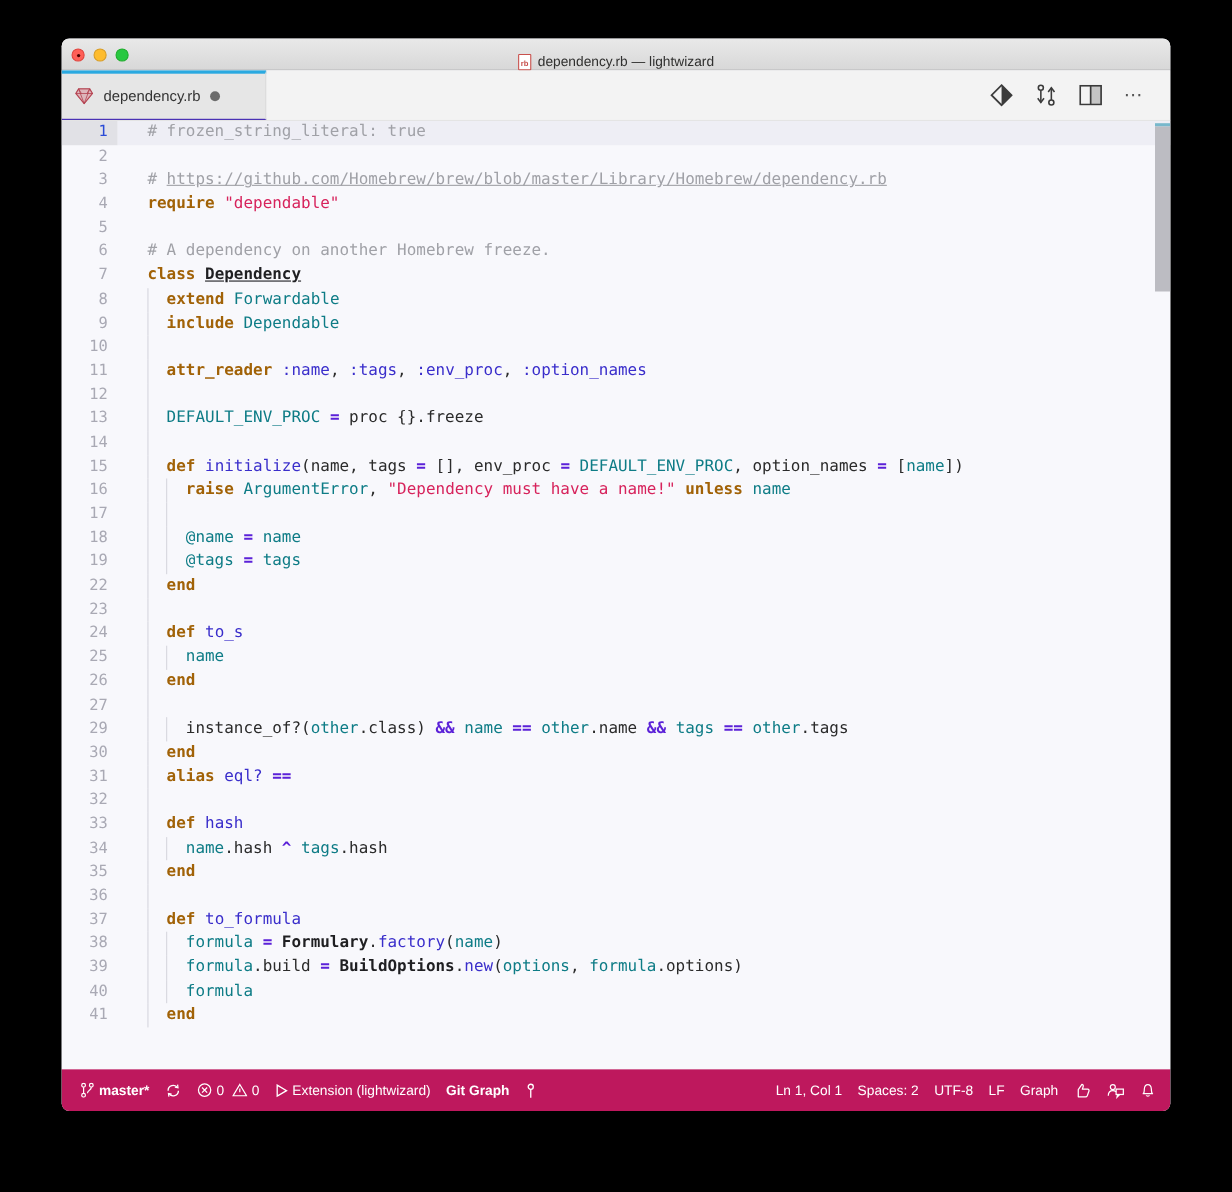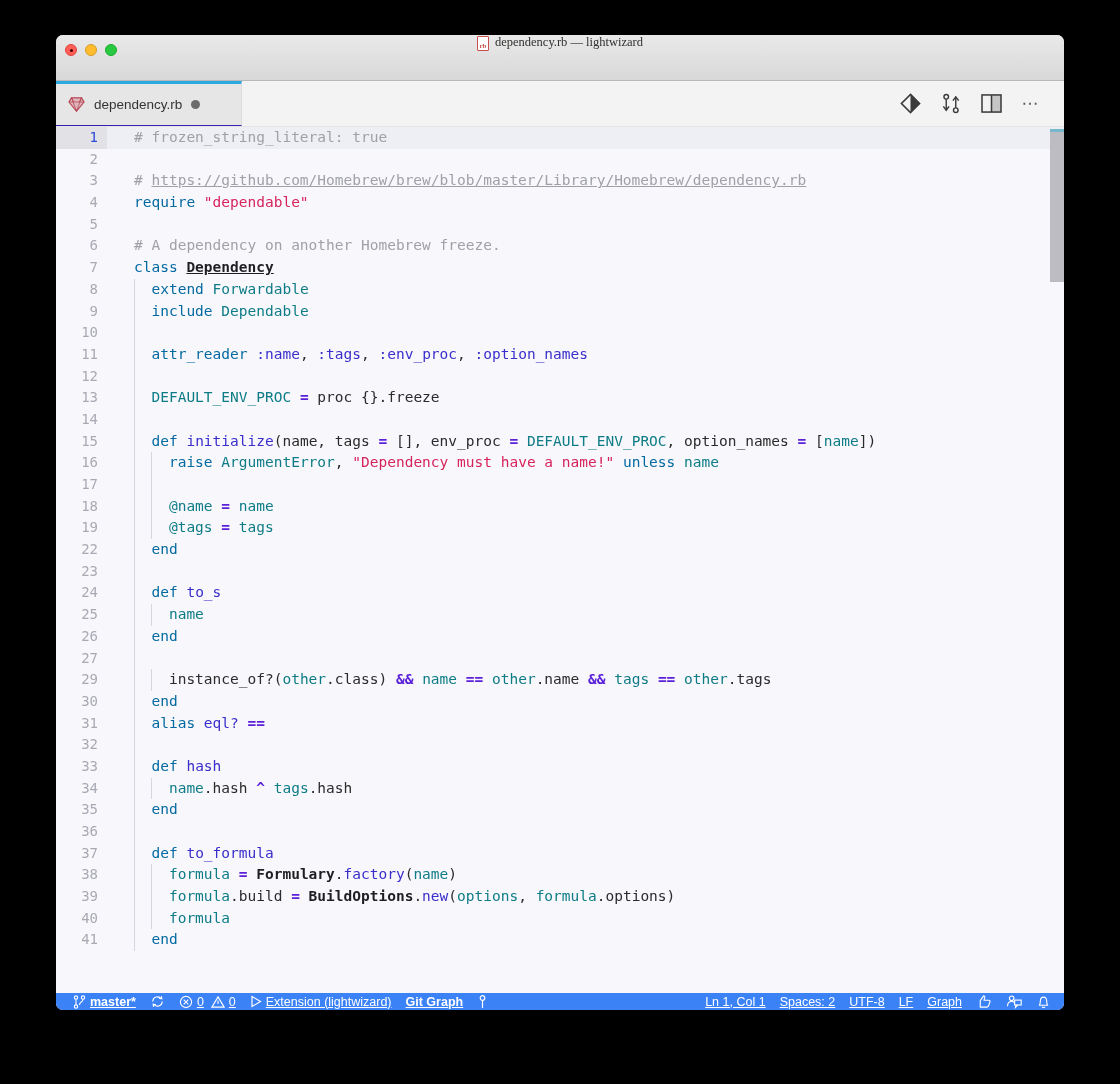--- a/index.html
+++ b/index.html
@@ -17,28 +17,27 @@
     width: 1008px; height: 975px;
     background: #f8f8fc;
     border-radius: 7px;
     overflow: hidden;
     display: flex;
     flex-direction: column;
   }
 
   
   #titlebar {
-    height: 46px;
+    height: 29px;
     background: linear-gradient(to bottom, #e9e9e9, #d8d8d8);
     border-bottom: 1px solid #b8b8b8;
     position: relative;
     flex: 0 0 auto;
     display: flex;
-    align-items: flex-start;
-    font-family: Liberation Serif, serif;
+    align-items: flex-end;
   }
   .traffic {
     position: absolute; left: 9px; top: 0; height: 29px;
     display: flex; align-items: center; gap: 8px;
   }
   .tl { width: 12px; height: 12px; border-radius: 50%; position: relative; }
   .tl.red    { background: #ff5f57; border: 1px solid #e0443e; }
   .tl.yellow { background: #febc2e; border: 1px solid #d89d26; }
   .tl.green  { background: #28c840; border: 1px solid #1dad2b; }
   .tl.red::after {
@@ -123,21 +122,21 @@
     position: relative;
   }
   
   .ig { position: absolute; top: 0; height: 21.7px; width: 1px; background: #d6d6de; }
   .ig1 { left: 27px; }
   .ig2 { left: 44px; }
 
   
   .c-comment { color: #a0a1a7; }
   .c-link    { color: #a0a1a7; text-decoration: underline; cursor: pointer; }
-  .c-kw      { color: #0369a1; font-weight: normal; }
+  .c-kw      { color: #a16207; font-weight: bold; }
   .c-str     { color: #d7235c; }
   .c-const   { color: #0e7c86; }
   .c-const-b { color: #1f1f22; font-weight: bold; }
   .c-class-h { color: #1f1f22; font-weight: bold; text-decoration: underline; cursor: pointer;}
   .c-fn      { color: #3a2ecb; }
   .c-sym     { color: #3a2ecb; }
   .c-var     { color: #0e7c86; }
   .c-op      { color: #5b21d8; font-weight: bold; }
   .c-plain   { color: #2b2b2b; }
 
@@ -150,28 +149,27 @@
     position: absolute; right: 0; top: 5px; width: 14px; height: 150px;
     background: #bcbcc2;
   }
   #vthumb-top {
     position: absolute; right: 0; top: 2px; width: 14px; height: 3px;
     background: #78b8cc;
   }
 
   
   #statusbar {
-    height: 17px;
-    background: #3b82f6;
+    height: 38px;
+    background: #be185d;
     display: flex; align-items: center;
     color: #ffffff;
     font-size: 12.5px;
     flex: 0 0 auto;
     padding: 0 6px 0 10px;
-    text-decoration: underline;
   }
   .sb-item {
     display: flex; align-items: center; gap: 4px;
     padding: 0 7px; height: 25px; cursor: pointer;
     white-space: nowrap;
   }
   #sb-right { margin-left: auto; display: flex; align-items: center; }
   .sb-strong { font-weight: bold; }
   svg { display: block; }
 </style>

